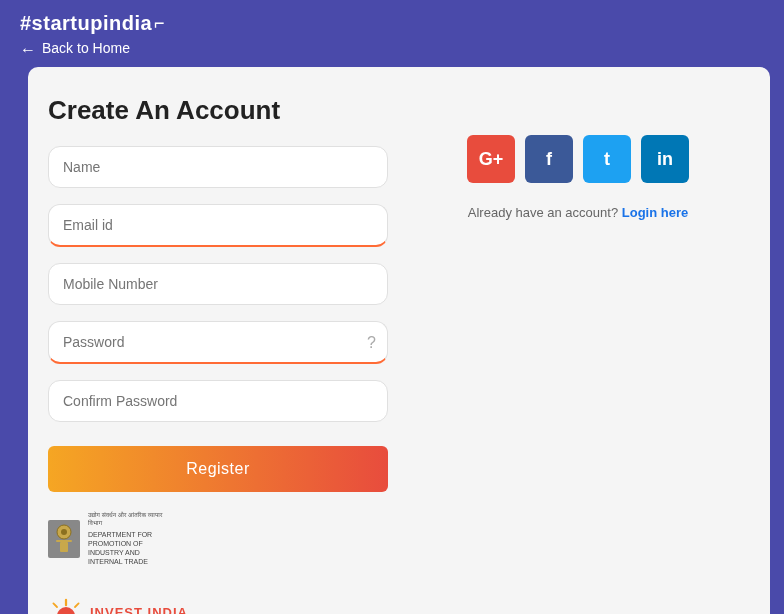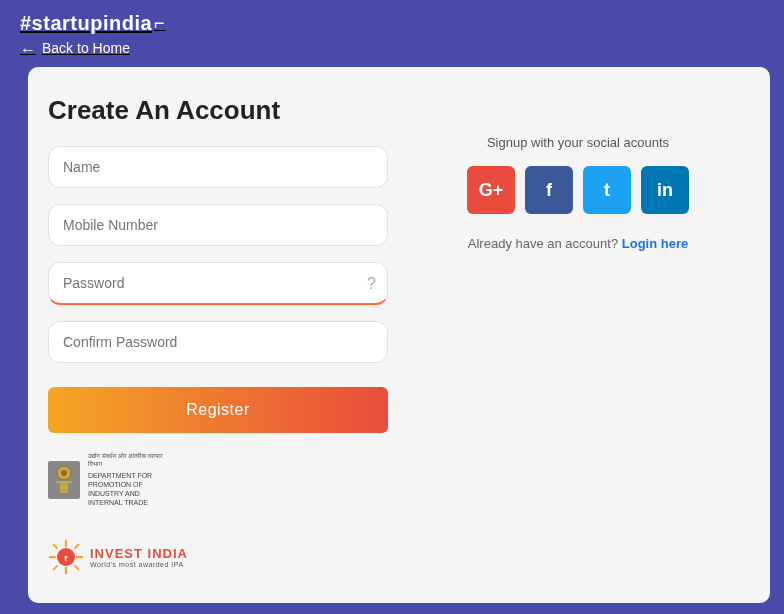--- a/index.html
+++ b/index.html
@@ -7,21 +7,20 @@
       width: 784px;
       height: 614px;
       background-color: #4a4aaa;
       font-family: Arial, sans-serif;
       overflow: hidden;
     }
 
     .header {
       background-color: #4a4aaa;
       padding: 12px 20px 10px 20px;
-      text-decoration: underline;
     }
 
     .logo {
       color: white;
       font-size: 20px;
       font-weight: bold;
       letter-spacing: 0.5px;
       display: flex;
       align-items: center;
       gap: 2px;
@@ -261,41 +260,41 @@
 
 <div class="main-card">
   <div class="card-content">
     <div class="left-section">
       <h1>Create An Account</h1>
 
       <div class="form-group">
         <input class="form-input" type="text" placeholder="Name" style="">
       </div>
 
+      <div class="form-group">
+        <input class="form-input active-border" type="email" placeholder="Email id" style="">
+      </div>
 
       <div class="form-group">
         <input class="form-input" type="tel" placeholder="Mobile Number" style="">
       </div>
 
       <div class="form-group password-wrapper">
         <input class="form-input active-border" type="password" style="padding-right: 38px;" placeholder="Password">
         <span class="password-help">?</span>
       </div>
 
       <div class="form-group">
         <input class="form-input" type="password" placeholder="Confirm Password" style="">
       </div>
 
       <button class="register-btn">Register</button>
     </div>
 
     <div class="right-section">
-      <div class="social-heading">
-        <span>Signup with your social acounts</span>
-      </div>
 
       <div class="social-icons">
         <button class="social-btn google">G+</button>
         <button class="social-btn facebook">f</button>
         <button class="social-btn twitter">t</button>
         <button class="social-btn linkedin">in</button>
       </div>
 
       <div class="login-prompt">
         <span>Already have an account?</span>

